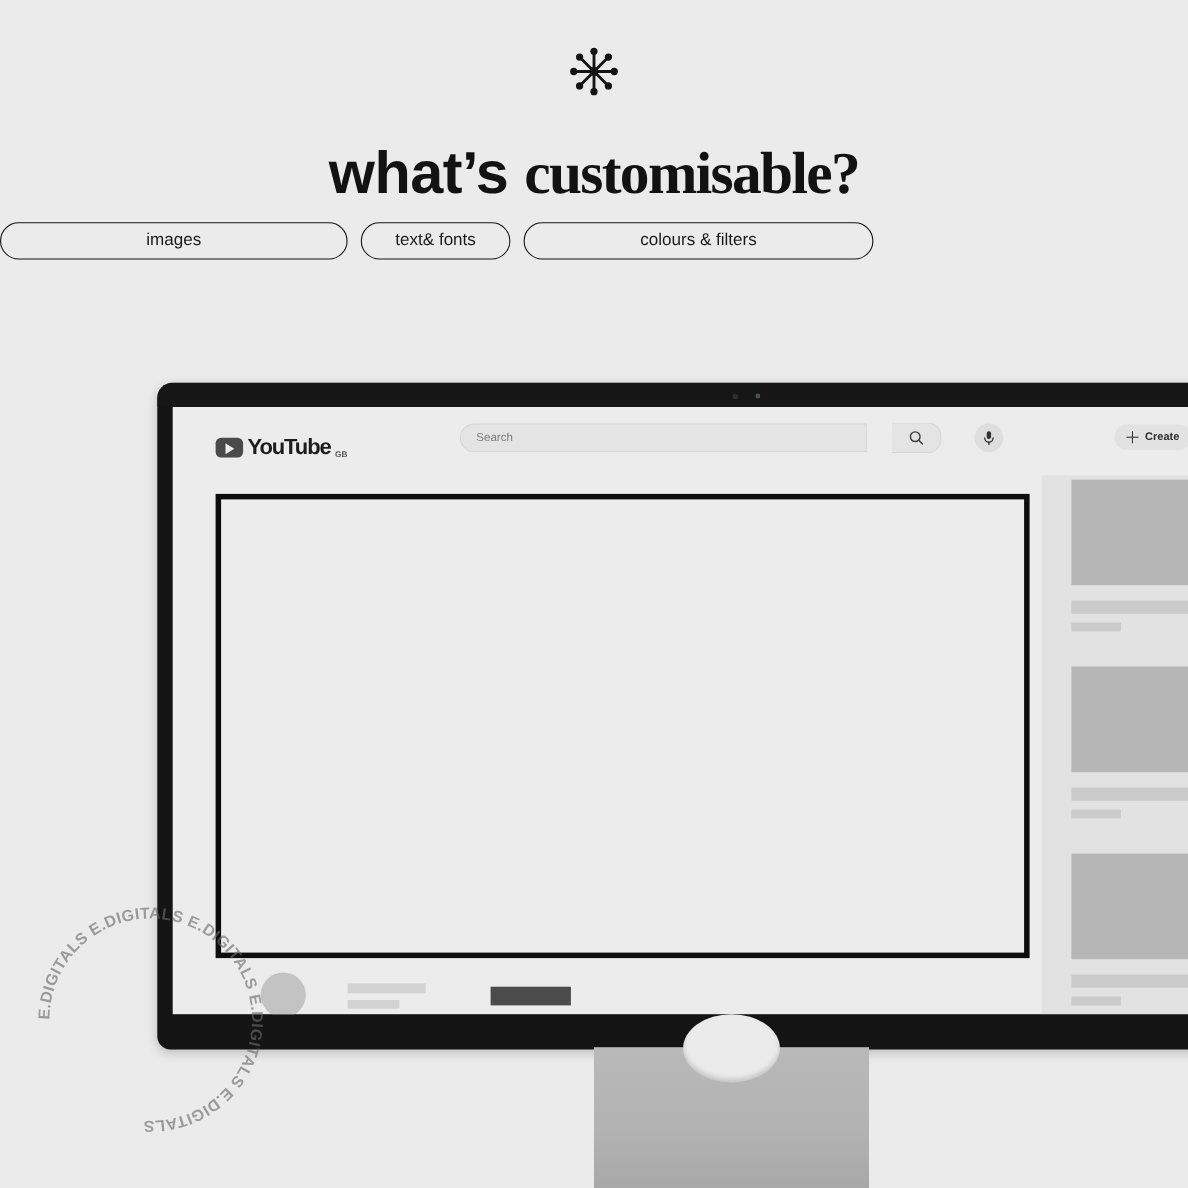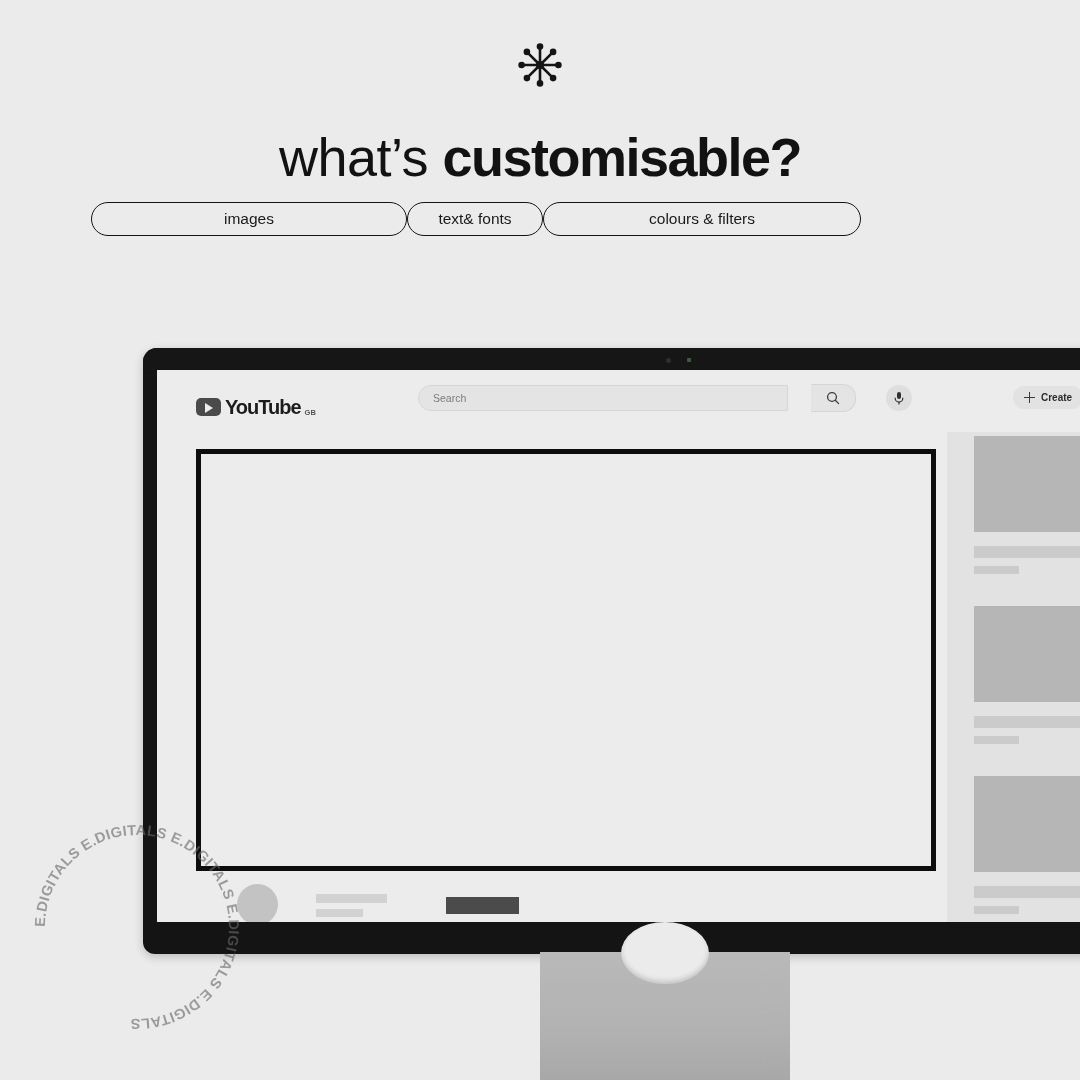--- a/index.html
+++ b/index.html
@@ -38,31 +38,32 @@
     top: 124px;
     left: 0;
     width: 1080px;
     text-align: center;
     font-size: 54px;
     line-height: 66px;
     color: #121212;
     letter-spacing: -0.5px;
     white-space: nowrap;
   }
-  .headline .light { font-weight: 400; }
-  .headline .heavy { font-weight: 800; letter-spacing: -1.5px; }
+  .headline .light { font-weight: 700; }
+  .headline .heavy { font-weight: 800; letter-spacing: -1.5px; font-family: Liberation Serif, serif; }
 
   .pill-row {
     position: absolute;
     top: 202px;
     left: 0;
     width: 952px;
     display: flex;
-    justify-content: center;
-    align-items: center;
+    justify-content: flex-start;
+    align-items: center;
+    gap: 12px;
   }
   .pill {
     height: 34px;
     border: 1.8px solid #141414;
     border-radius: 17px;
     background: transparent;
     display: flex;
     align-items: center;
     justify-content: center;
     font-size: 15.5px;

